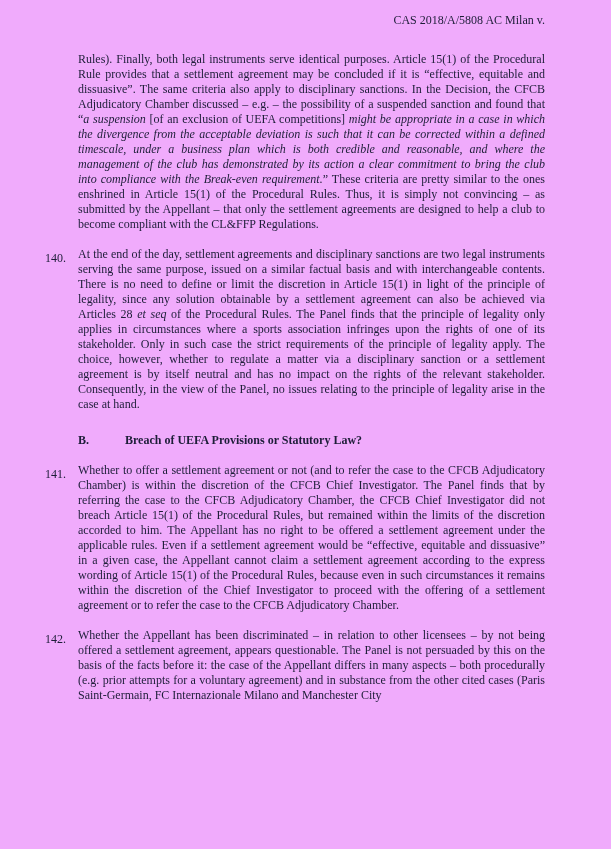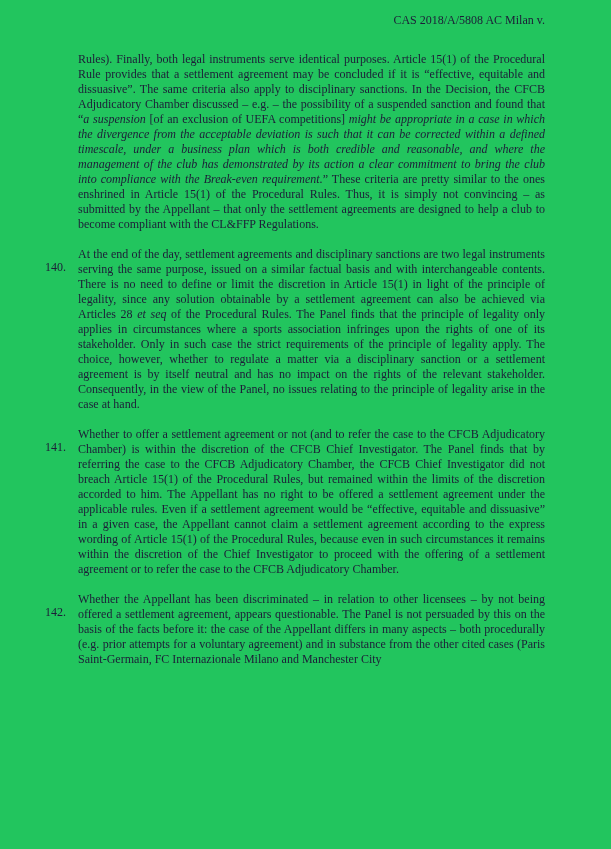--- a/index.html
+++ b/index.html
@@ -5,21 +5,21 @@
   html, body {
     margin: 0;
     padding: 0;
     background: #e8e8e8;
   }
   .page {
     position: relative;
     width: 611px;
     height: 849px;
     margin: 0 auto;
-    background: #22c55e;
+    background: #f0abfc;
     font-family: "Liberation Serif", "DejaVu Serif", serif;
     font-size: 12px;
     color: #1d1d38;
     overflow: hidden;
     box-sizing: border-box;
   }
   .header {
     margin: 13px 66px 0 0;
     text-align: right;
     line-height: 15px;
@@ -30,21 +30,21 @@
     text-align: justify;
   }
   .para {
     position: relative;
     padding-left: 33px;
     margin: 0 0 15px 0;
   }
   .num {
     position: absolute;
     left: 0;
-    top: 13px;
+    top: 4px;
   }
   .it {
     font-style: italic;
   }
   .heading {
     padding-left: 33px;
     font-weight: bold;
     margin: 21px 0 15px 0;
     text-align: left;
   }
@@ -56,16 +56,17 @@
 </head>
 <body>
 
 <div class="page" style="color: rgb(29, 29, 56);">
   <div class="header">
     <div>CAS 2018/A/5808 AC Milan v.</div>
   </div>
   <div class="doc-body">
       <div class="para"><span><span>Rules). Finally, both legal instruments serve identical purposes. Article 15(1) of the Procedural Rule provides that a settlement agreement may be concluded if it is “effective, equitable and dissuasive”. The same criteria also apply to disciplinary sanctions. In the Decision, the CFCB Adjudicatory Chamber discussed – e.g. – the possibility of a suspended sanction and found that “</span><span class="it">a suspension </span><span>[of an exclusion of UEFA competitions] </span><span class="it">might be appropriate in a case in which the divergence from the acceptable deviation is such that it can be corrected within a defined timescale, under a business plan which is both credible and reasonable, and where the management of the club has demonstrated by its action a clear commitment to bring the club into compliance with the Break-even requirement.</span><span>” These criteria are pretty similar to the ones enshrined in Article 15(1) of the Procedural Rules. Thus, it is simply not convincing – as submitted by the Appellant – that only the settlement agreements are designed to help a club to become compliant with the CL&amp;FFP Regulations.</span></span></div>
       <div class="para"><span class="num">140.</span><span><span>At the end of the day, settlement agreements and disciplinary sanctions are two legal instruments serving the same purpose, issued on a similar factual basis and with interchangeable contents. There is no need to define or limit the discretion in Article 15(1) in light of the principle of legality, since any solution obtainable by a settlement agreement can also be achieved via Articles 28 </span><span class="it">et seq</span><span> of the Procedural Rules. The Panel finds that the principle of legality only applies in circumstances where a sports association infringes upon the rights of one of its stakeholder. Only in such case the strict requirements of the principle of legality apply. The choice, however, whether to regulate a matter via a disciplinary sanction or a settlement agreement is by itself neutral and has no impact on the rights of the relevant stakeholder. Consequently, in the view of the Panel, no issues relating to the principle of legality arise in the case at hand.</span></span></div>
+      <div class="heading"><span class="heading-letter">B.</span><span>Breach of UEFA Provisions or Statutory Law?</span></div>
       <div class="para"><span class="num">141.</span><span><span>Whether to offer a settlement agreement or not (and to refer the case to the CFCB Adjudicatory Chamber) is within the discretion of the CFCB Chief Investigator. The Panel finds that by referring the case to the CFCB Adjudicatory Chamber, the CFCB Chief Investigator did not breach Article 15(1) of the Procedural Rules, but remained within the limits of the discretion accorded to him. The Appellant has no right to be offered a settlement agreement under the applicable rules. Even if a settlement agreement would be “effective, equitable and dissuasive” in a given case, the Appellant cannot claim a settlement agreement according to the express wording of Article 15(1) of the Procedural Rules, because even in such circumstances it remains within the discretion of the Chief Investigator to proceed with the offering of a settlement agreement or to refer the case to the CFCB Adjudicatory Chamber.</span></span></div>
       <div class="para"><span class="num">142.</span><span><span>Whether the Appellant has been discriminated – in relation to other licensees – by not being offered a settlement agreement, appears questionable. The Panel is not persuaded by this on the basis of the facts before it: the case of the Appellant differs in many aspects – both procedurally (e.g. prior attempts for a voluntary agreement) and in substance from the other cited cases (Paris Saint-Germain, FC Internazionale Milano and Manchester City</span></span></div>
     </div>
 </div>
 
 </body></html>

